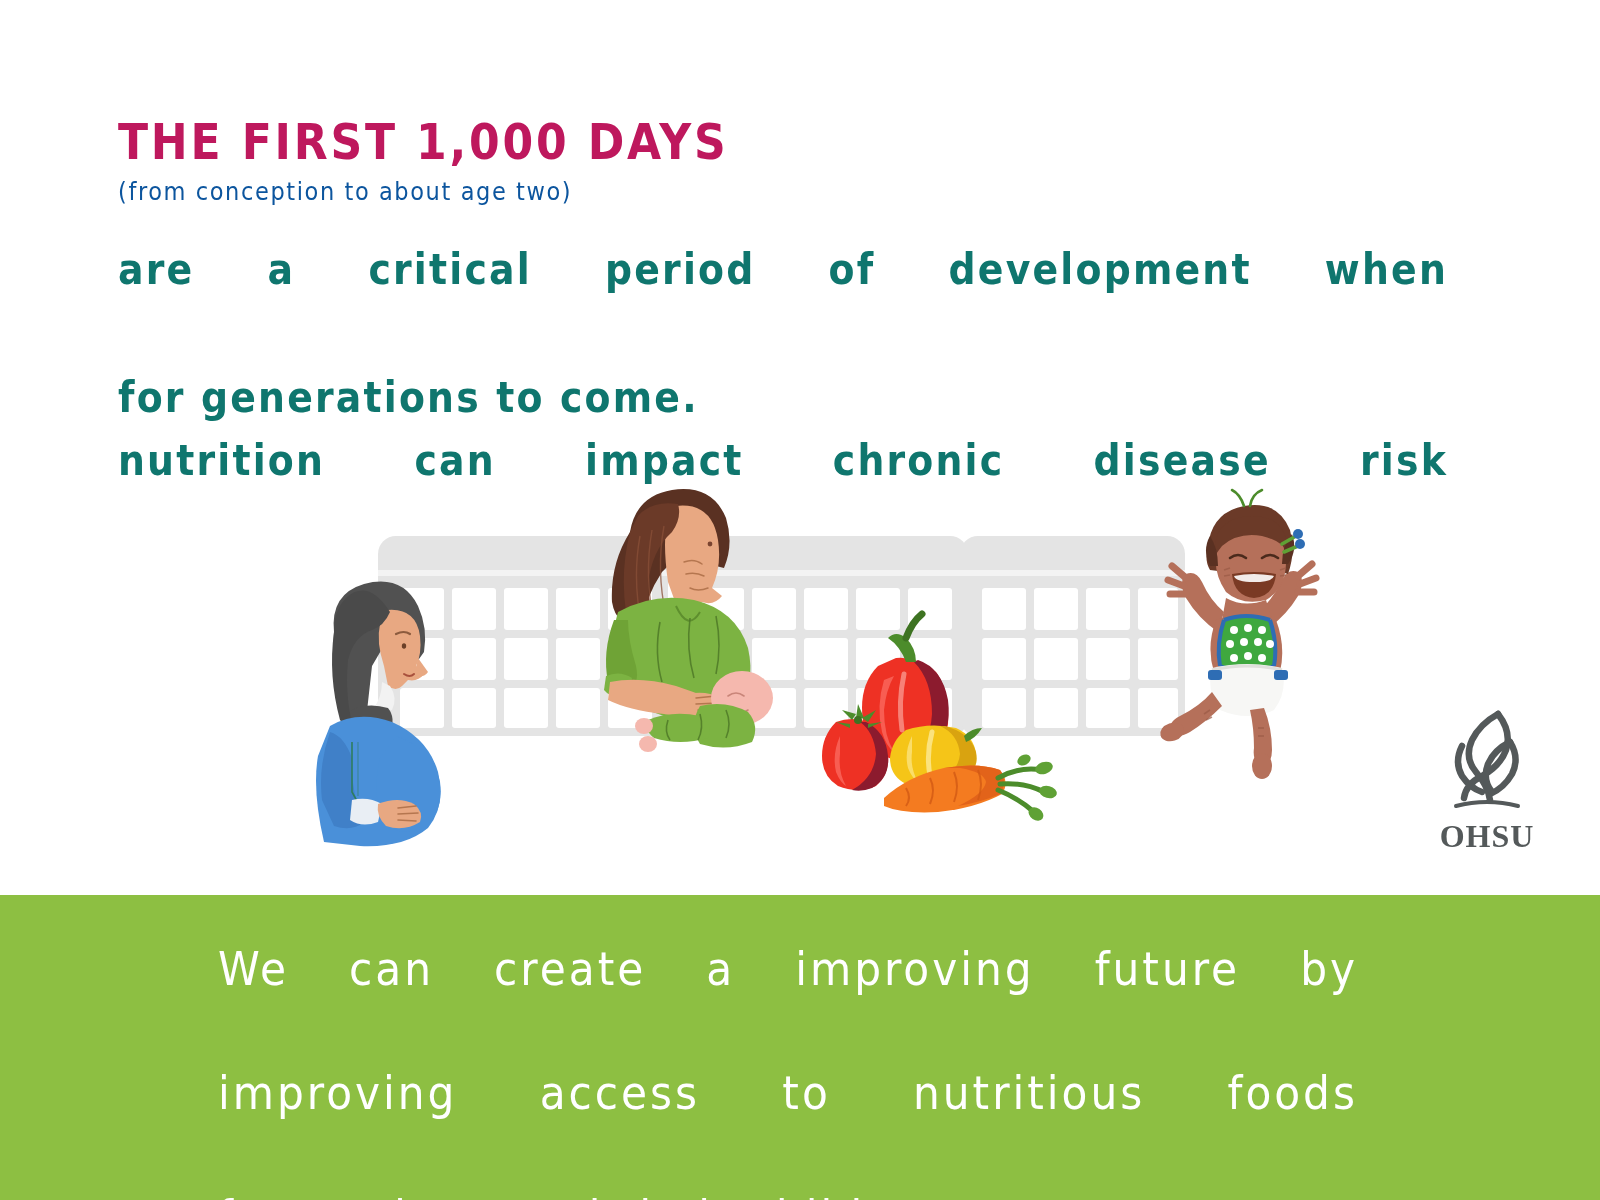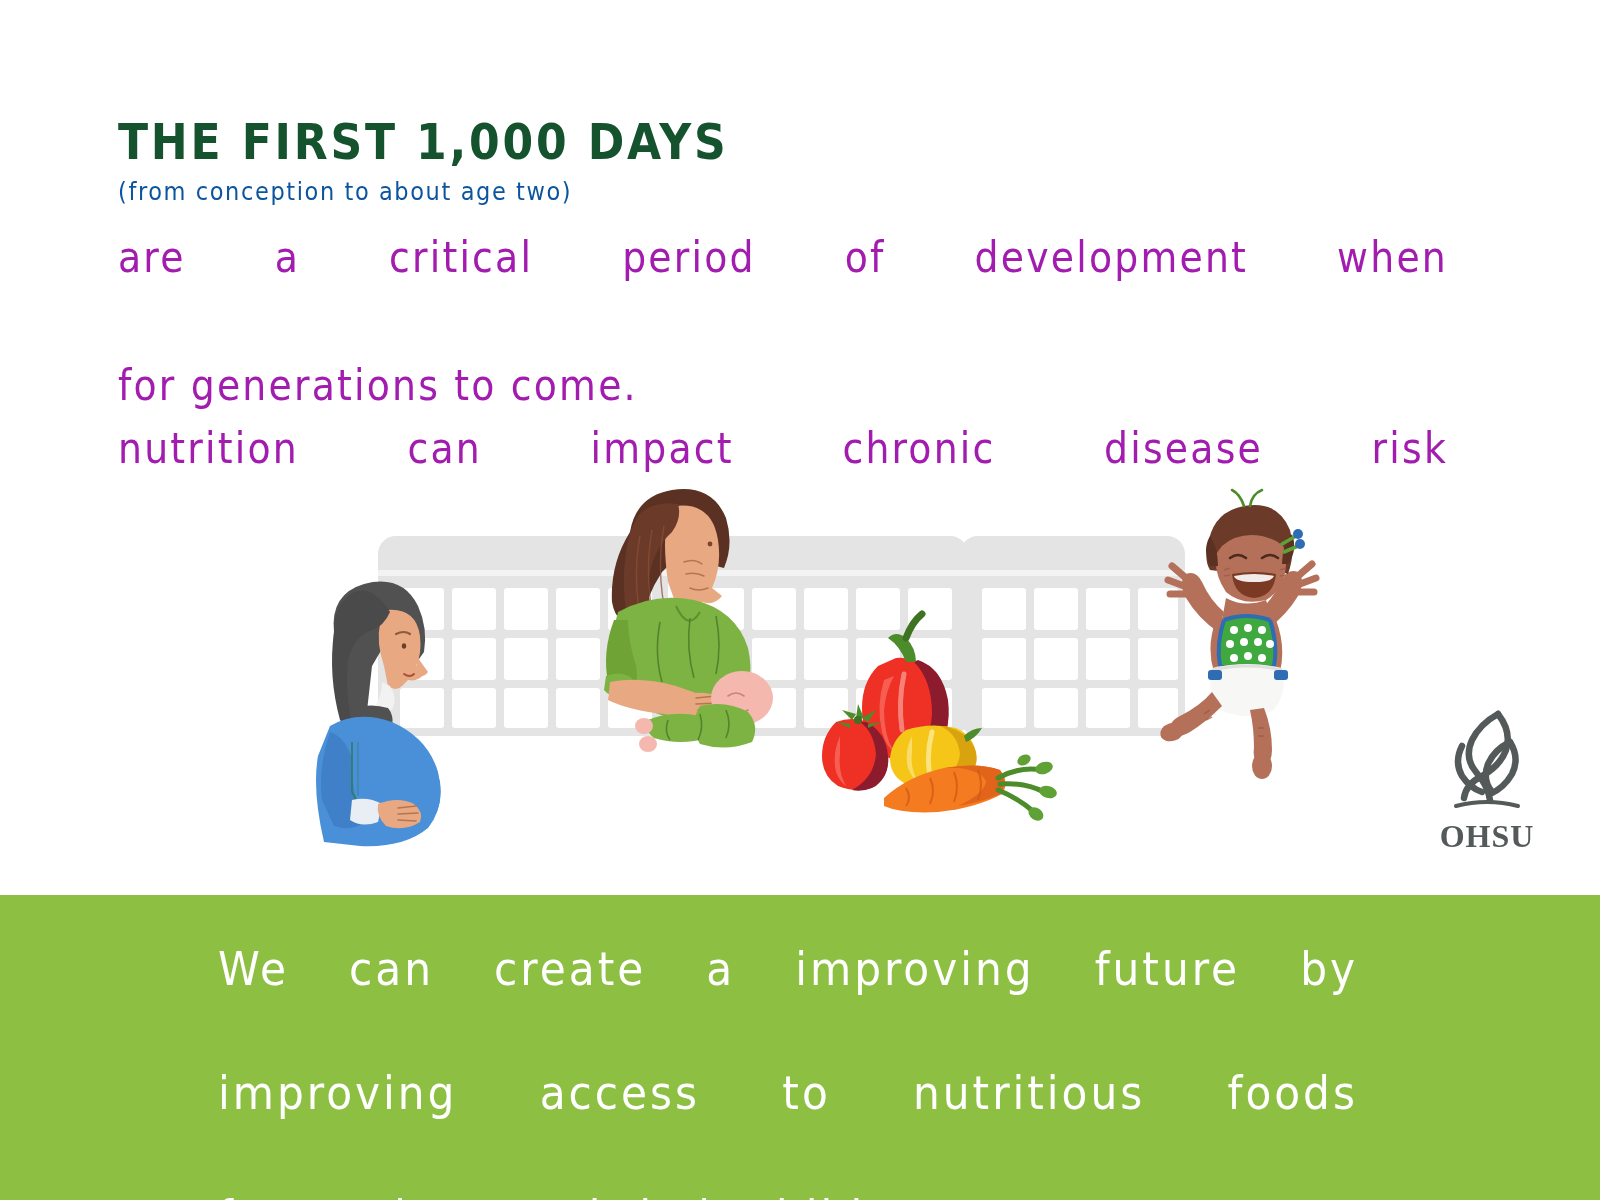--- a/index.html
+++ b/index.html
@@ -8,41 +8,42 @@
     background:#ffffff;
     font-family:"DejaVu Sans Condensed","Liberation Sans",sans-serif;
     overflow:hidden;
     position:relative;
   }
 
   
   #text-block { position:absolute; left:118px; top:118px; width:1340px; }
 
   #headline {
-    color:#14532d;
+    color:#be185d;
     font-size:49px;
     font-weight:bold;
     letter-spacing:2.8px;
     line-height:1.04;
     white-space:nowrap;
   }
   #subhead {
     color:#0C559E;
     font-size:25px;
     letter-spacing:1.6px;
     margin-top:8px;
     white-space:nowrap;
   }
   #body-para {
-    color:#a21caf;
+    color:#0f766e;
     font-size:42px;
     letter-spacing:2.2px;
     line-height:1.52;
-    margin-top:20px;
+    margin-top:32px;
     width:1330px;
+    font-weight:bold;
   }
   #body-para .ln { display:block; }
   #body-para .just {
     text-align:justify;
     text-align-last:justify;
   }
   #body-para .just::after {
     content:""; display:inline-block; width:100%;
   }
 

